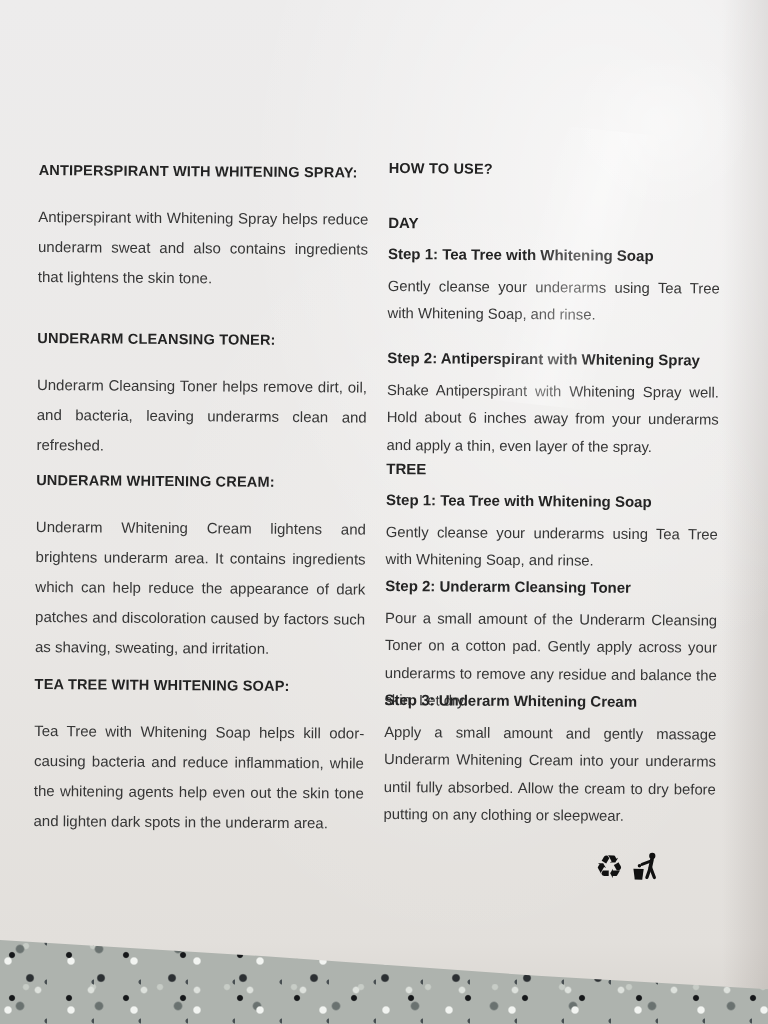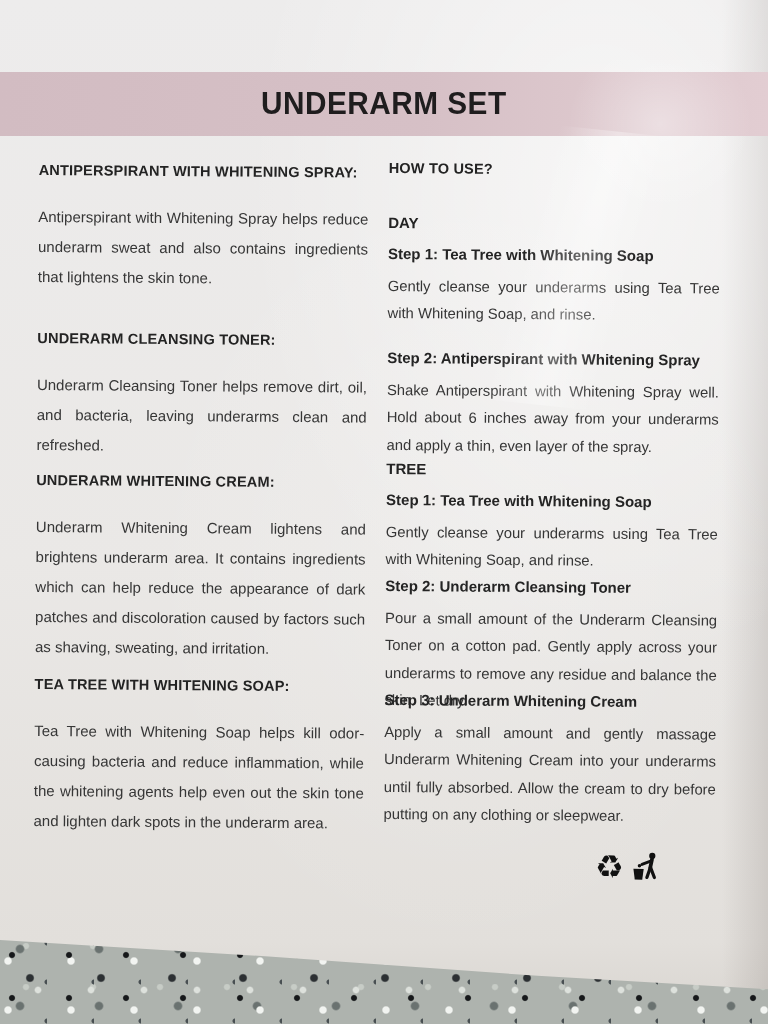--- a/index.html
+++ b/index.html
@@ -77,23 +77,20 @@
   .recycle{font-size:32px;line-height:34px;color:#111;font-family:"DejaVu Sans",sans-serif;}
   .tidyman svg{display:block;}
 </style>
 </head>
 <body>
 
 <div class="scene">
 
   <div class="box">
 
-    <div class="banner">
-      <span class="title">UNDERARM SET</span>
-    </div>
 
     <div class="col col-left">
 
       <div class="sec s1">
         <h3>ANTIPERSPIRANT WITH WHITENING SPRAY:</h3>
         <p>Antiperspirant with Whitening Spray helps reduce underarm sweat and also contains ingredients that lightens the skin tone.</p>
       </div>
 
       <div class="sec s2">
         <h3>UNDERARM CLEANSING TONER:</h3>

